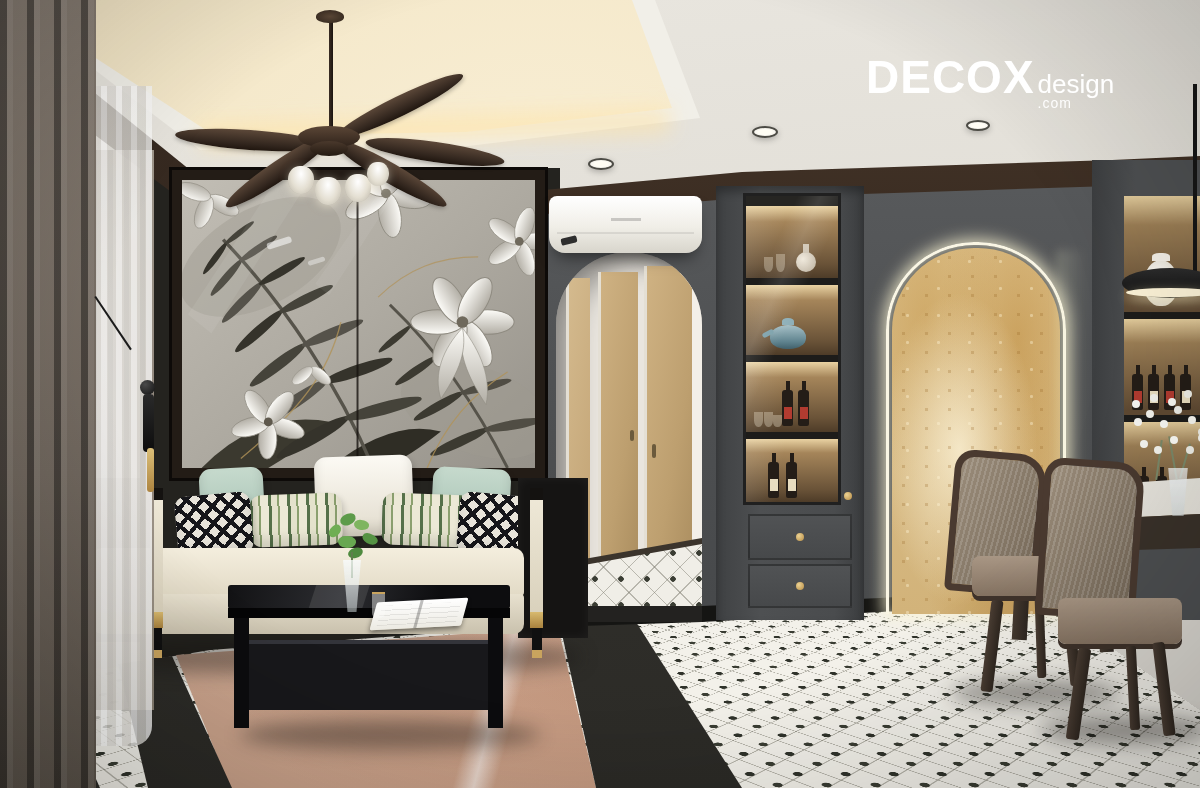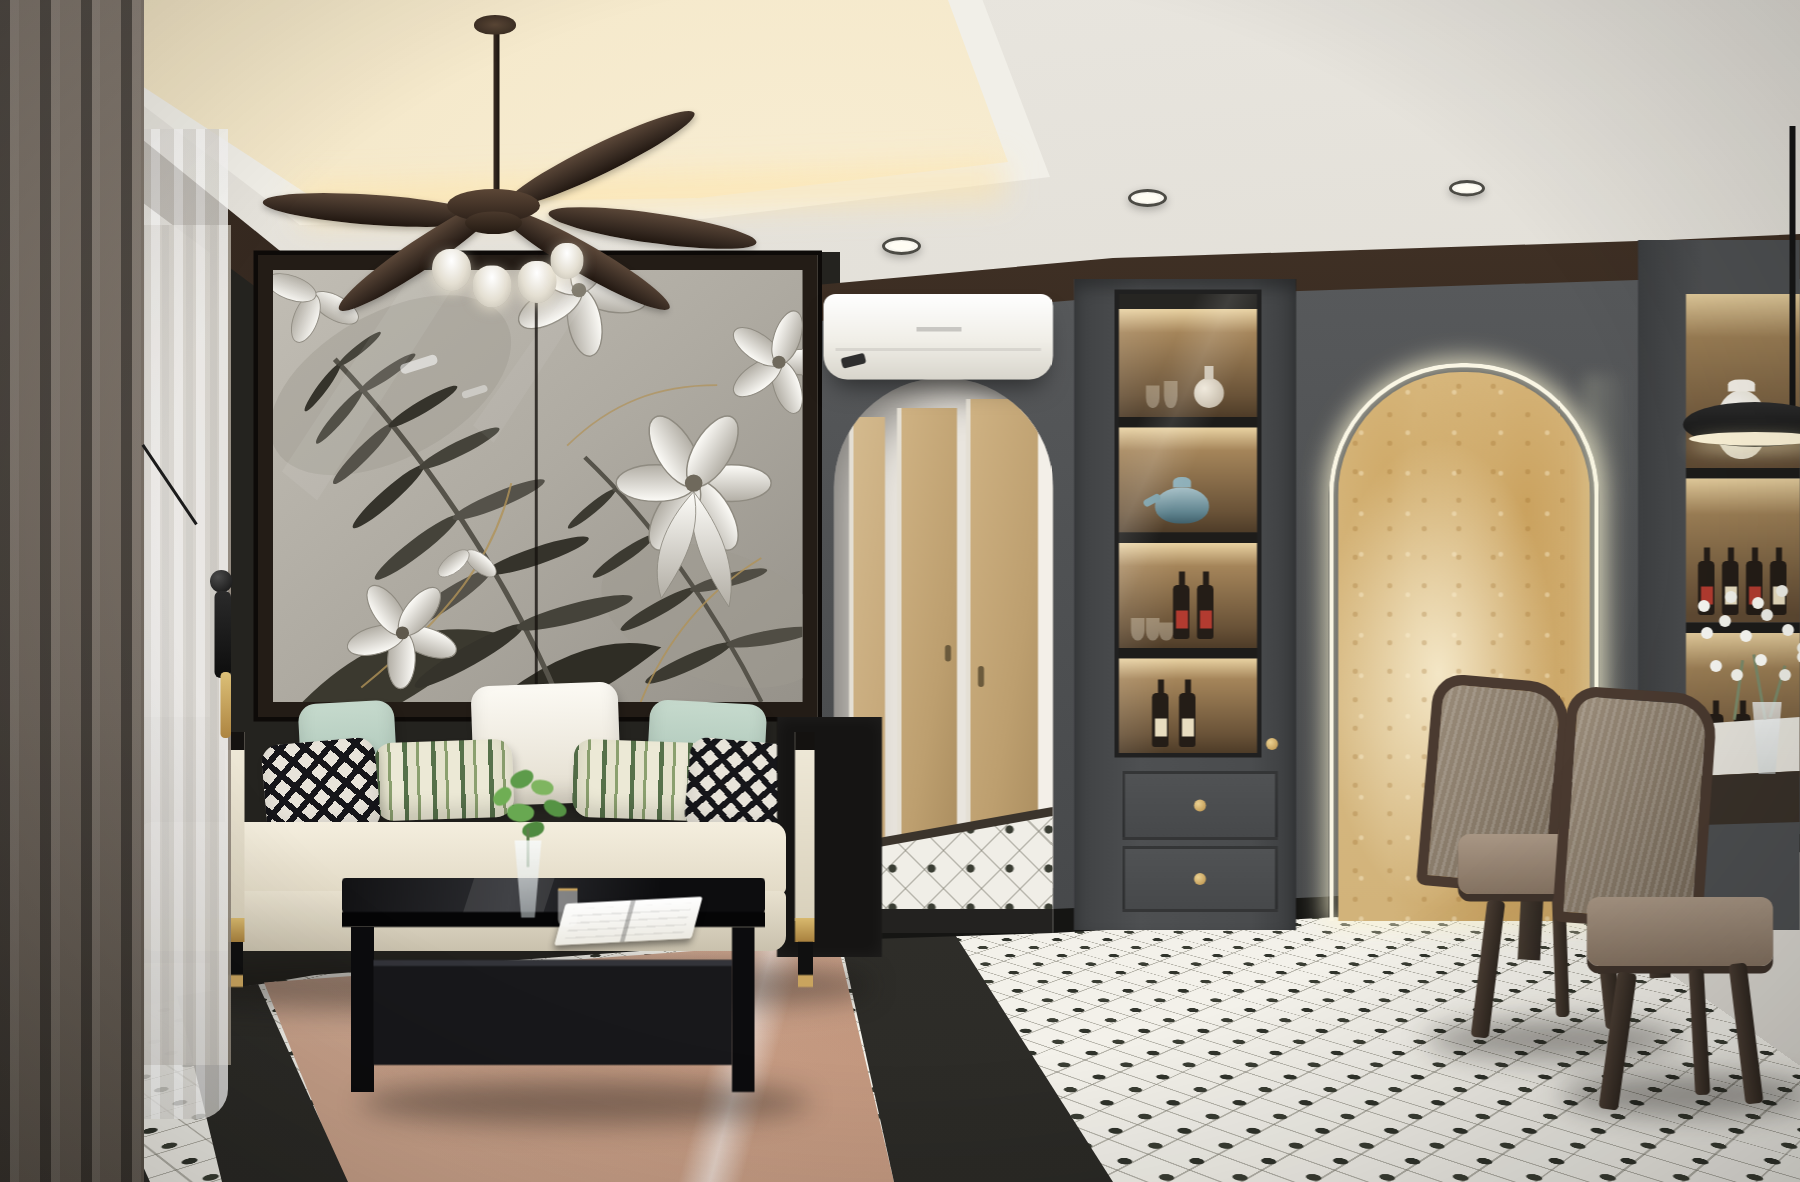--- a/index.html
+++ b/index.html
@@ -540,14 +540,21 @@
 
   <div class="abs curtain-mid"></div>
   <div class="abs sheer"></div>
   <div class="abs curtain-dark"></div>
   <div class="abs tassel-cord"></div>
   <div class="abs tassel-ball"></div>
   <div class="abs tassel-body"></div>
   <div class="abs tassel-gold"></div>
 
   <div class="full vignette"></div>
+  <div class="abs watermark">
+    <span class="wm-brand">DECOX</span>
+    <span class="wm-col">
+      <span class="wm-design">design</span>
+      <span class="wm-com">.com</span>
+    </span>
+  </div>
 
 </div>
 
 </body></html>

